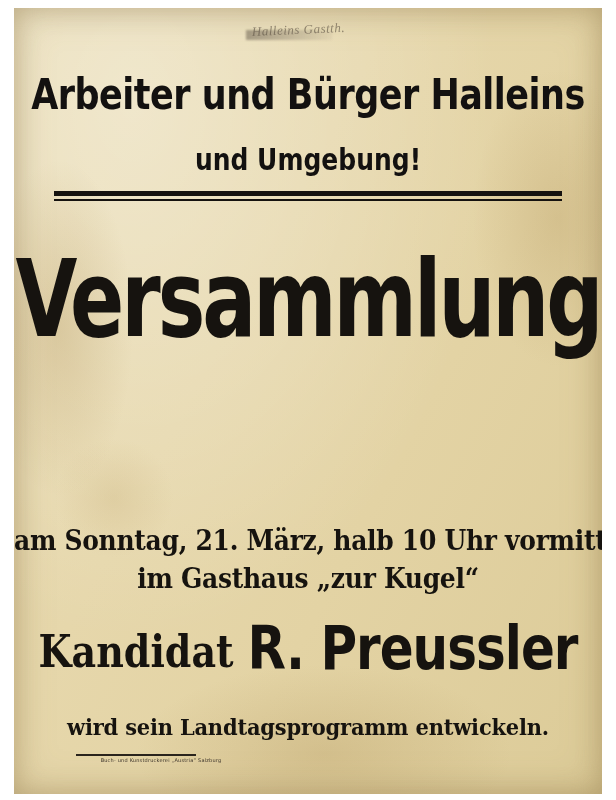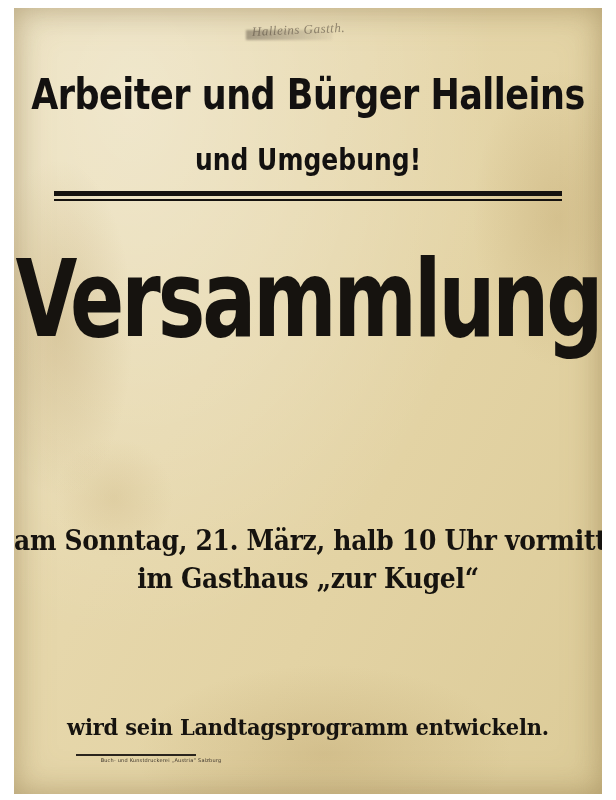--- a/index.html
+++ b/index.html
@@ -296,20 +296,23 @@
 
       <div class="headline">
         <div class="hl-row2">
           <span class="hl-versammlung">Versammlung</span>
         </div>
       </div>
 
       <div class="frak date1">am Sonntag, 21. März, halb 10 Uhr vormittags</div>
       <div class="frak date2">im Gasthaus „zur Kugel“</div>
 
+      <div class="candidate-row">
+        <span class="cand-label">Kandidat</span><span class="cand-name">R. Preussler</span>
+      </div>
 
       <div class="tagline">wird sein Landtagsprogramm entwickeln.</div>
 
       <div class="imprint-rule"></div>
       <div class="imprint">Buch- und Kunstdruckerei „Austria“ Salzburg</div>
     </div>
   </div>
 </div>
 
 </body></html>

